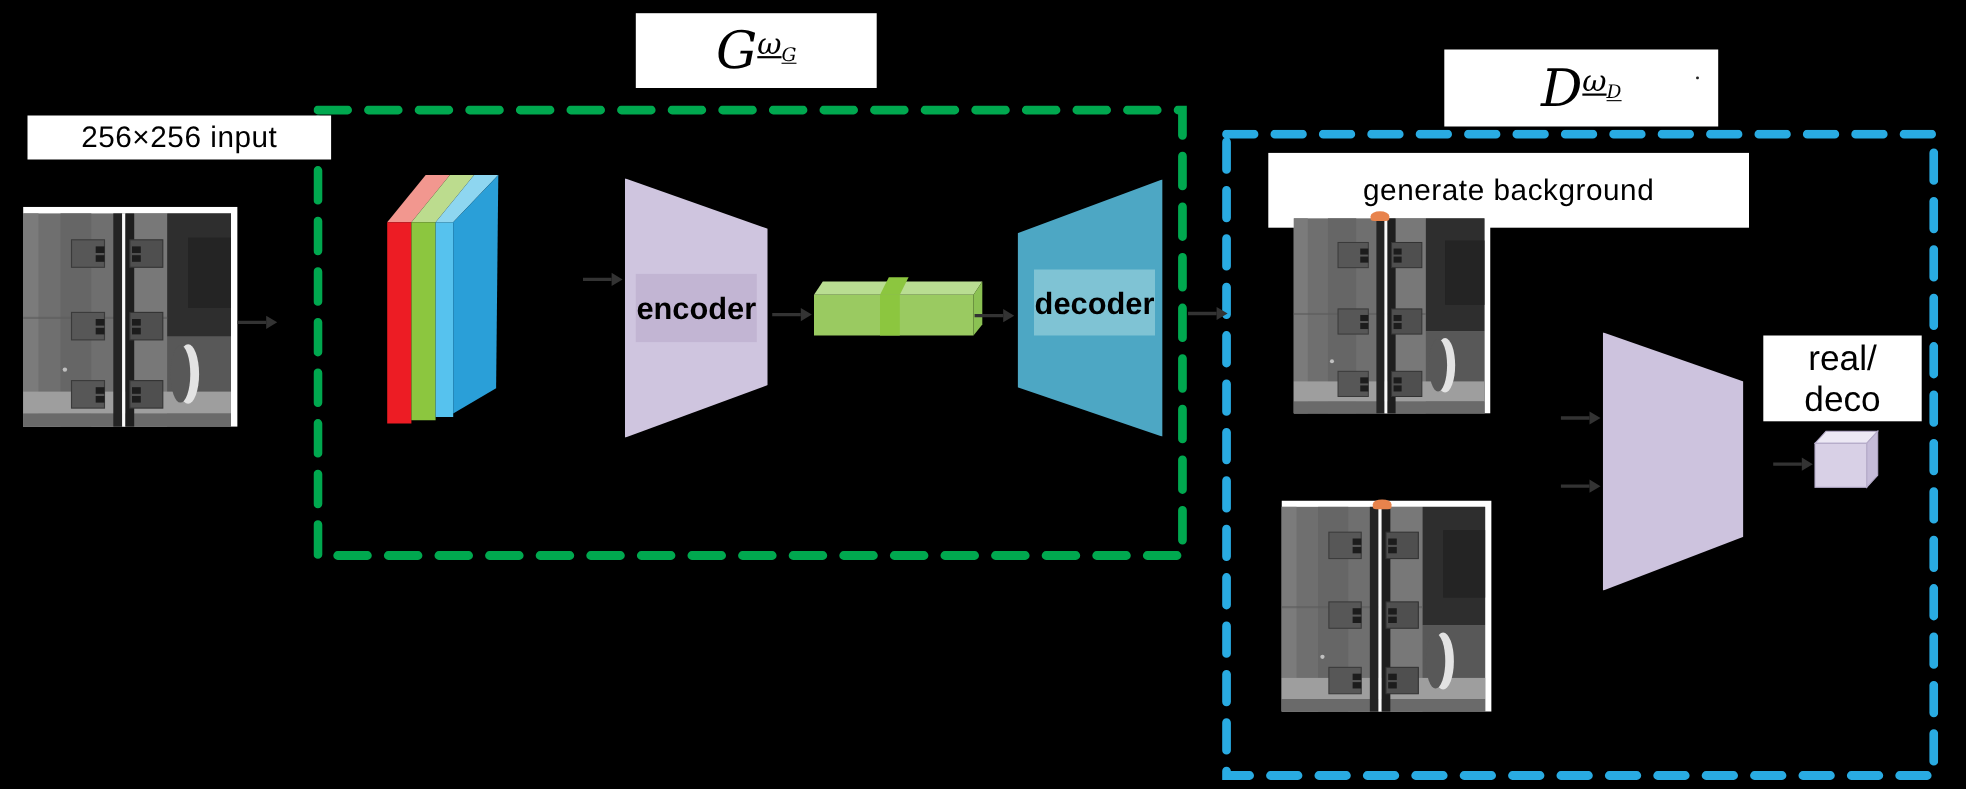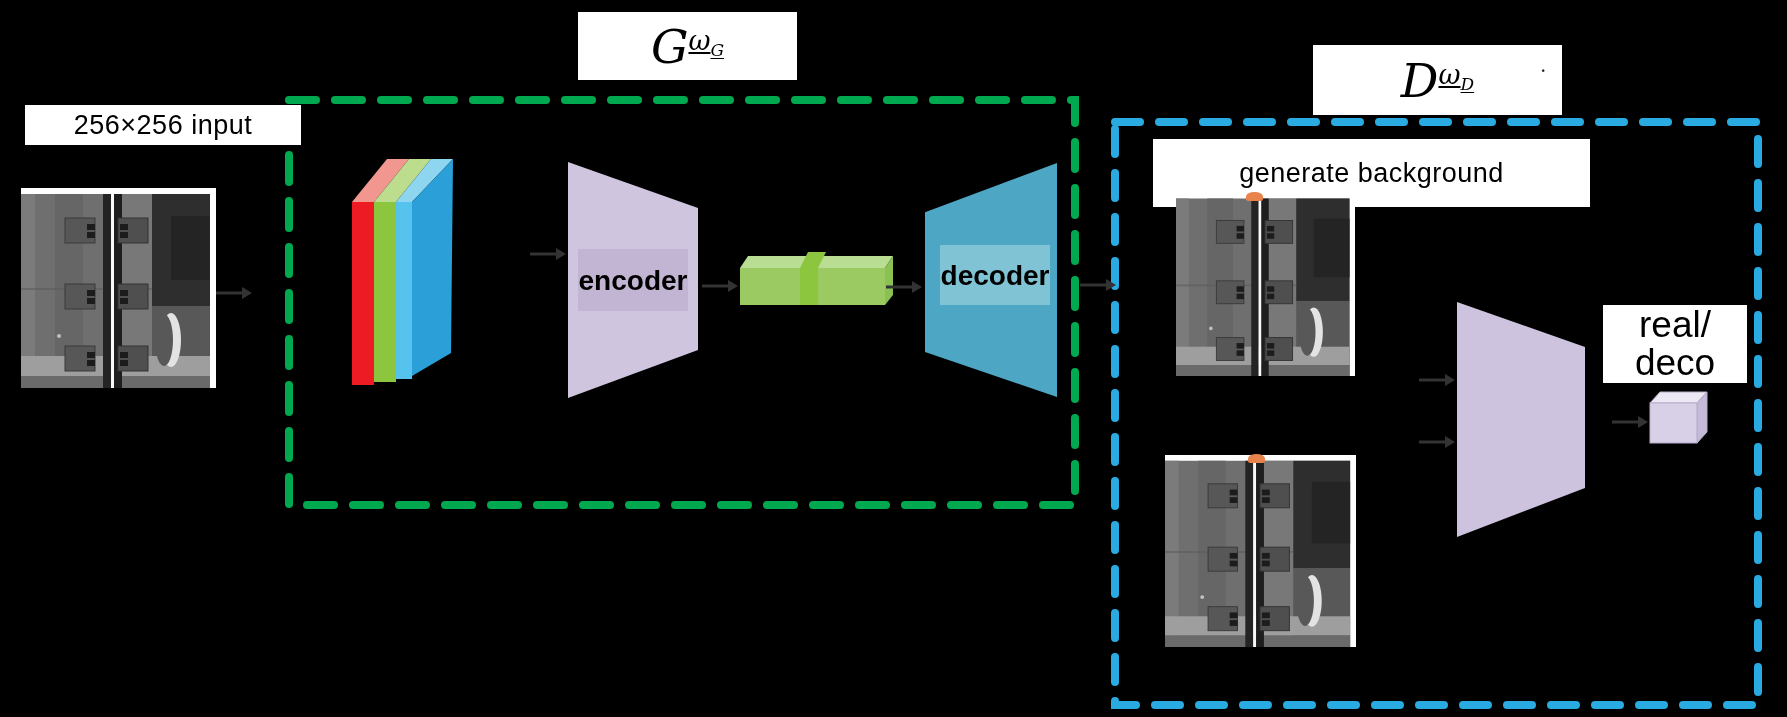--- a/index.html
+++ b/index.html
@@ -11,21 +11,21 @@
   .abs{position:absolute;}
   .whitebox{
     background:var(--label-bg,#fff);color:var(--label-text,#000);
     display:flex;align-items:center;justify-content:center;text-align:center;
   }
   .caption{font-size:27px;letter-spacing:0.5px;margin-top:11px;}
   .mathbox{font-family:"DejaVu Serif", serif;font-style:italic;font-weight:500;}
   .mathbox .msym{font-size:47px;}
   .mathbox sub{font-size:27px;line-height:0;text-decoration:underline;}
   .mathbox sub sub{font-size:17px;line-height:0;}
-  .twoline{flex-direction:column;line-height:38px;font-size:37px;}
+  .twoline{flex-direction:column;line-height:38px;font-size:32px;}
   .coderlabel{
     display:flex;flex-direction:row;align-items:center;justify-content:center;
     font-size:28px;line-height:33px;color:#000;text-align:center;font-weight:bold;
   }
   .trap{position:absolute;}
   .arrow svg{display:block;}
   .artifact{
     background:var(--artifact-orange,#e8834c);
     border-radius:50% 50% 20% 20%;
   }

